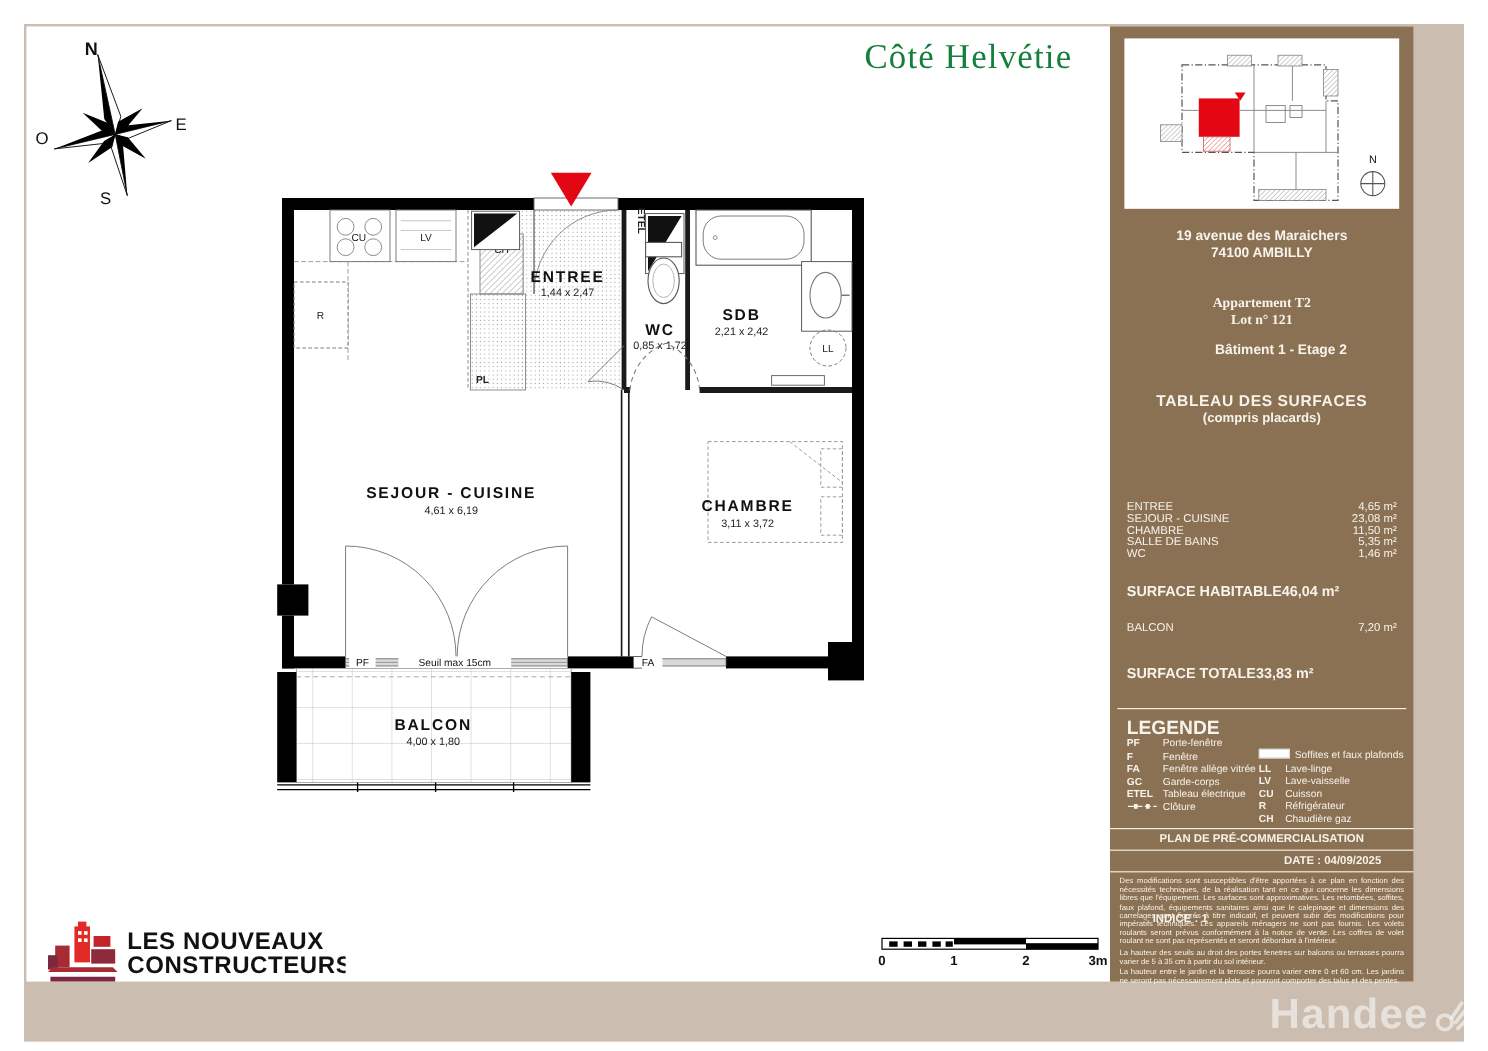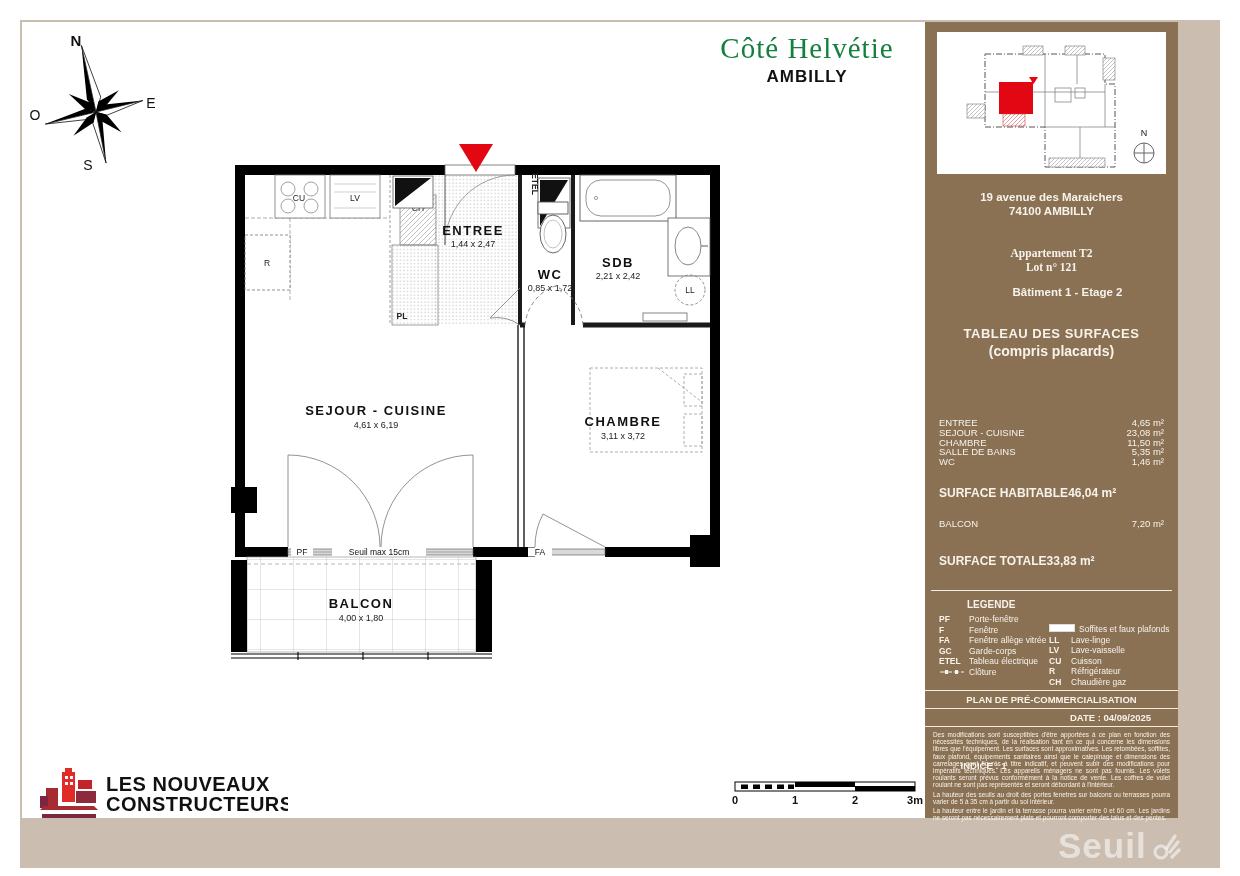--- a/index.html
+++ b/index.html
@@ -26,27 +26,27 @@
   .wall-label{ font-size:8.5px; text-anchor:middle; fill:#111; }
 
   
   .sidebar { position:absolute; left:903px; top:0; width:253px; height:796px; background:#8a7154; color:#f7f2ea; }
   .minimap-box { position:absolute; left:12px; top:10px; width:229px; height:142px; background:#fff; }
   .sb-center { position:absolute; left:0; width:100%; text-align:center; font-weight:bold; }
   .sb-address { top:168px; font-size:11.5px; line-height:14px; }
   .sb-apt { top:224px; font-size:11.5px; line-height:14px;font-family:Liberation Serif, serif; }
   .sb-building { top:264px; font-size:11.5px;padding-left:32px; }
   .sb-surf-title { top:304px; font-size:13px; letter-spacing:.5px; }
-  .sb-surf-sub { top:321px; font-size:14px; }
+  .sb-surf-sub { top:321px; font-size:11px; }
   .surf-rows { position:absolute; left:14px; right:14px; top:396px; }
   .surf-row { display:flex; justify-content:space-between; font-size:9.5px; line-height:9.8px; }
   .surf-strong { position:absolute; left:14px; right:9px; display:flex; justify-content:flex-start; font-weight:bold; font-size:12px; }
   .surf-mid { position:absolute; left:14px; right:14px; display:flex; justify-content:space-between; font-size:9.5px; }
   .divider { position:absolute; left:6px; right:6px; border-top:1px solid #f2ece1; }
-  .legend-title { position:absolute; left:14px; top:577px; font-weight:bold; font-size:10px;margin-left:28px; }
+  .legend-title { position:absolute; left:14px; top:577px; font-weight:bold; font-size:16px; }
   .legend-col { position:absolute; font-size:8.5px; line-height:10.5px; }
   .legend-col .lrow { display:flex; }
   .legend-col .abbr { font-weight:bold; width:30px; flex:none; }
   .legend-col.right .abbr { width:22px; }
   .legend-left { left:14px; top:592px; width:108px; }
   .legend-right { left:124px; top:602px; width:122px; }
   .soffit-swatch { display:inline-block; width:26px; height:8px; background:#fff; border:1px solid #ddd; margin-right:4px; flex:none; }
   .banner { position:absolute; left:0; right:0; top:668px; border-top:1px solid #f2ece1; border-bottom:1px solid #f2ece1; height:19px; text-align:center; font-weight:bold; font-size:9.5px; line-height:18px; }
   .indice-row { position:absolute; left:0; right:0; top:687px; height:18px; border-bottom:1px solid #f2ece1; display:flex; font-weight:bold; font-size:9.5px; }
   .indice-cell { width:118px; text-align:center; line-height:17px; border-right:1px solid #f2ece1;margin-top:48px; }
@@ -87,21 +87,20 @@
         </g>
         <text x="50" y="22" font-size="15" font-weight="bold" text-anchor="middle">N</text>
         <text x="125" y="84" font-size="14" text-anchor="middle">E</text>
         <text x="9" y="96" font-size="14" text-anchor="middle">O</text>
         <text x="62" y="146" font-size="14" text-anchor="middle">S</text>
       </svg>
     </div>
 
     <div class="title-block">
       <div class="title-main">Côté Helvétie</div>
-      <div class="title-sub">AMBILLY</div>
     </div>
 
     <div class="plan-wrap">
       <svg width="500" height="560" viewBox="0 0 500 560">
         <defs>
           <pattern id="dotsp" width="3.5" height="3.5" patternUnits="userSpaceOnUse">
             <circle cx="1" cy="1" r="0.5" fill="#9a9a9a"></circle>
           </pattern>
           <pattern id="hatchp" width="5" height="5" patternUnits="userSpaceOnUse">
             <path d="M0,5 L5,0" stroke="#999" stroke-width="0.6"></path>
@@ -432,21 +431,21 @@
         <text x="10" y="30" font-size="11" font-weight="bold" text-anchor="middle">0</text>
         <text x="70" y="30" font-size="11" font-weight="bold" text-anchor="middle">1</text>
         <text x="130" y="30" font-size="11" font-weight="bold" text-anchor="middle">2</text>
         <text x="190" y="30" font-size="11" font-weight="bold" text-anchor="middle">3m</text>
       </svg>
     </div>
 
   </div>
 
   <div class="watermark">
-    <span>Seuil</span>
+    <span>Handee</span>
     <svg width="30" height="32" viewBox="0 0 30 32" style="margin-left:4px">
       <g stroke="rgba(255,255,255,0.55)" stroke-width="3.2" fill="none" stroke-linecap="round">
         <circle cx="10" cy="22" r="6"></circle>
         <path d="M16,18 L24,6 M19,22 L27,12 M21,27 L28,20"></path>
       </g>
     </svg>
   </div>
 </div>
 
 </body></html>

